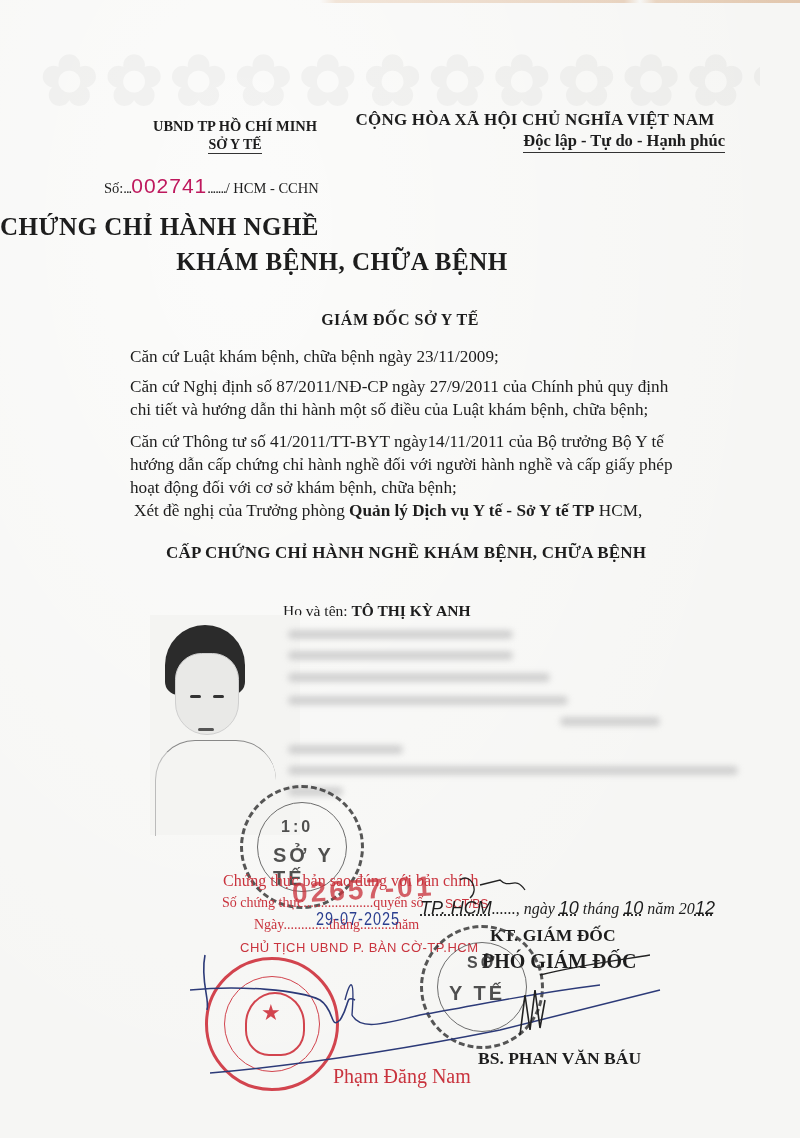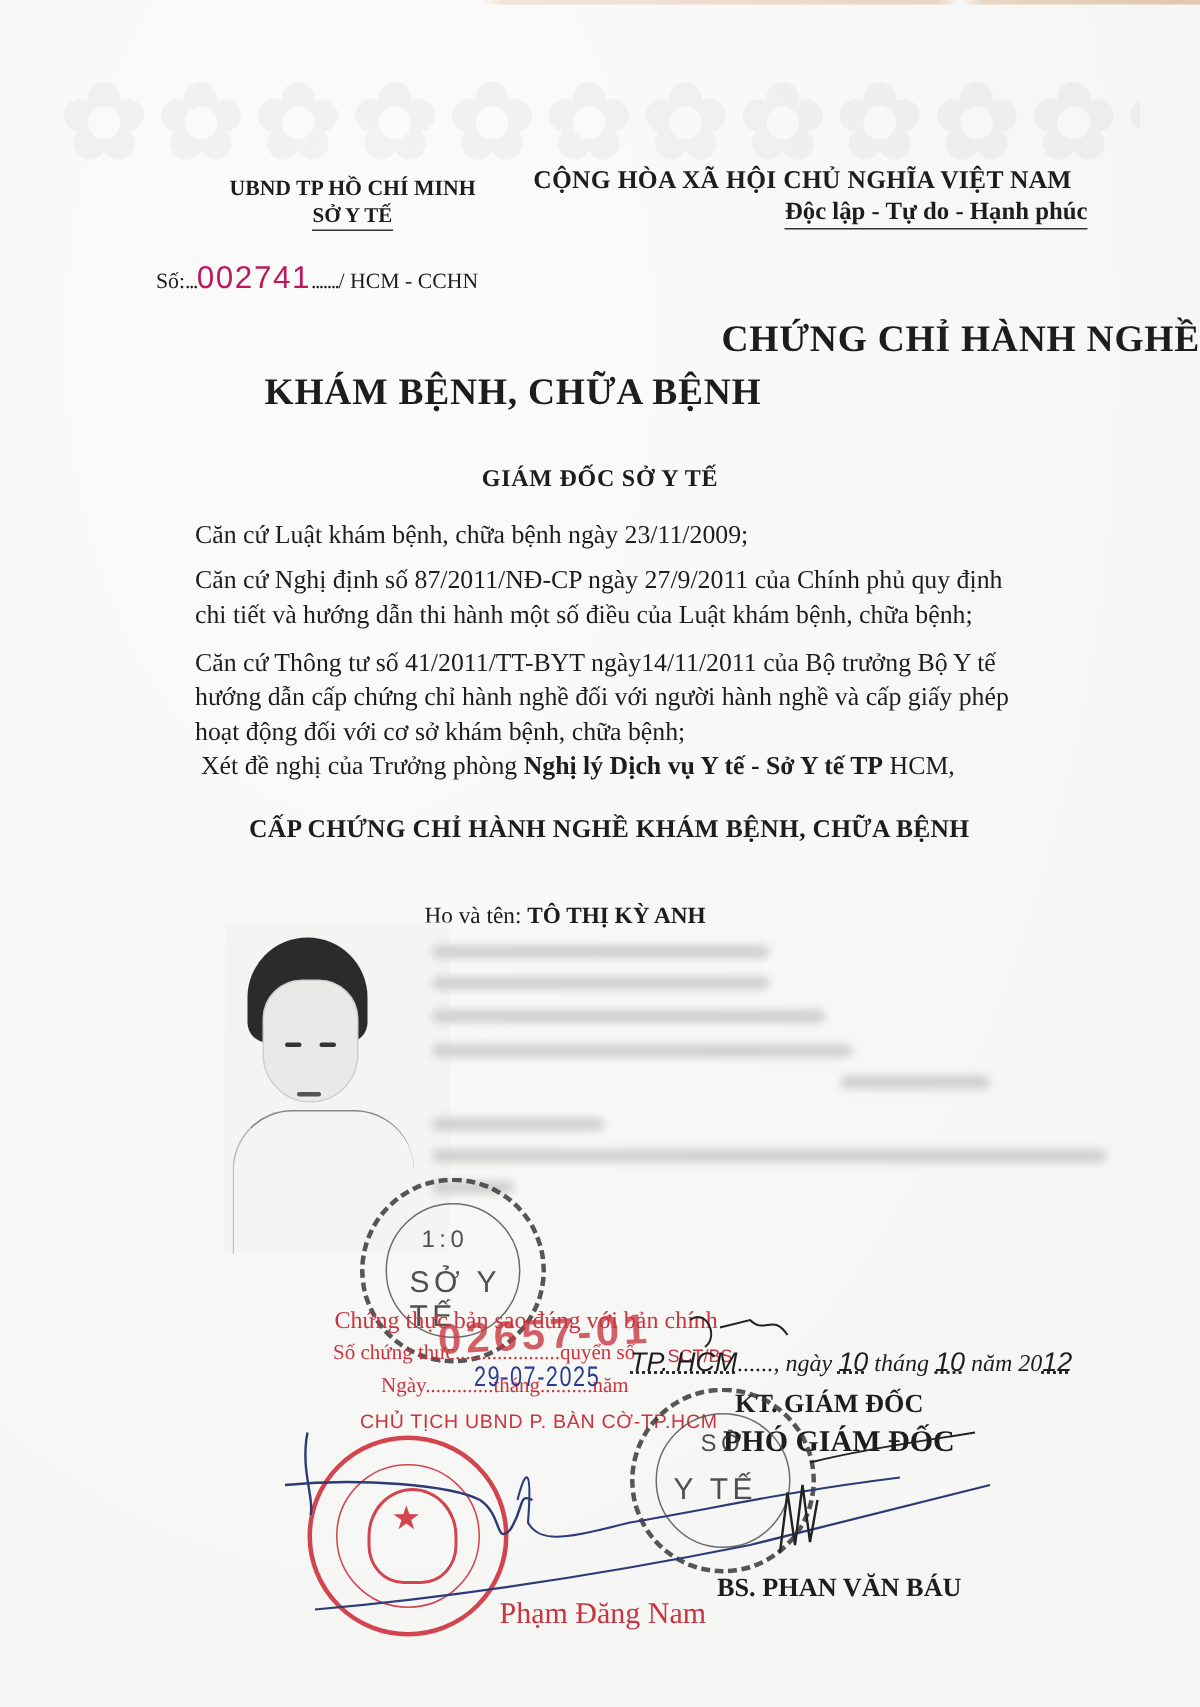--- a/index.html
+++ b/index.html
@@ -30,21 +30,21 @@
   .org-line2 span { border-bottom: 1px solid #333; padding-bottom: 1px; }
   .nation-line1 { left: 345px; top: 110px; width: 380px; text-align: center; font-size: 17px; font-weight: bold; letter-spacing: 0.2px; }
   .nation-line2 { left: 345px; top: 131px; width: 380px; text-align: right; font-size: 16.5px; font-weight: bold; }
   .nation-line2 span { border-bottom: 1px solid #333; padding-bottom: 2px; }
 
   .doc-number { left: 104px; top: 174px; font-size: 14.5px; white-space: nowrap; }
   .doc-number .label { font-size: 14.5px; }
   .doc-number .num { font-family: "Liberation Sans", sans-serif; font-size: 21px; letter-spacing: 1px; color: #be185d; }
   .doc-number .dots { letter-spacing: -1px; }
 
-  .title1 { left: 0; top: 213px; width: 800px; text-align: right; font-size: 25px; font-weight: bold; letter-spacing: 0.5px; }
+  .title1 { left: 0; top: 213px; width: 800px; text-align: left; font-size: 25px; font-weight: bold; letter-spacing: 0.5px; }
   .title2 { left: 0; top: 248px; width: 684px; text-align: center; font-size: 25px; font-weight: bold; letter-spacing: 0.5px; }
   .issuer { left: 0; top: 311px; width: 800px; text-align: center; font-size: 16px; font-weight: bold; letter-spacing: 0.5px; }
 
   .para { left: 130px; width: 610px; font-size: 17.2px; line-height: 23px; }
   .p1 { top: 345px; }
   .p2 { top: 375px; left: 130px; }
   .p2b { top: 398px; left: 130px; }
   .p3 { top: 430px; }
   .p3b { top: 453px; }
   .p3c { top: 476px; }
@@ -64,21 +64,21 @@
   .photo .face { position: absolute; left: 25px; top: 38px; width: 62px; height: 80px; background: #e9e9e7; border-radius: 28px 28px 34px 34px; border: 1px solid #cfcfcf; }
   .photo .eye { position: absolute; width: 11px; height: 3px; background: #333; border-radius: 2px; top: 80px; }
   .photo .mouth { position: absolute; left: 48px; top: 113px; width: 16px; height: 3px; background: #555; border-radius: 2px; }
   .photo .shirt { position: absolute; left: 5px; top: 125px; width: 120px; height: 95px; border-top: 1px solid #888; border-left: 1px solid #bbb; border-radius: 40px 40px 0 0; }
 
   .stamp {
     position: absolute; border-radius: 50%;
   }
   .stamp-soyte1 { left: 240px; top: 785px; width: 118px; height: 118px; border: 3px dashed #3a3a3a; opacity: 0.85; }
   .stamp-soyte1::after { content: ""; position: absolute; left: 14px; top: 14px; right: 14px; bottom: 14px; border: 1.5px solid #555; border-radius: 50%; }
-  .stamp-text { position: absolute; font-family: "Liberation Sans", sans-serif; font-weight: normal; color: #333; letter-spacing: 3px; }
+  .stamp-text { position: absolute; font-family: "Liberation Sans", sans-serif; font-weight: bold; color: #333; letter-spacing: 3px; }
 
   .stamp-soyte2 { left: 420px; top: 925px; width: 118px; height: 118px; border: 3px dashed #3a3a3a; opacity: 0.85; }
   .stamp-soyte2::after { content: ""; position: absolute; left: 14px; top: 14px; right: 14px; bottom: 14px; border: 1.5px solid #555; border-radius: 50%; }
 
   .stamp-red { left: 205px; top: 957px; width: 128px; height: 128px; border: 3px solid #d2444e; }
   .stamp-red::after { content: ""; position: absolute; left: 16px; top: 16px; right: 16px; bottom: 16px; border: 1.5px solid #d2444e; border-radius: 50%; }
   .emblem { position: absolute; left: 37px; top: 32px; width: 56px; height: 60px; border: 2px solid #d2444e; border-radius: 50% 50% 40% 40%; }
   .emblem-star { position: absolute; left: 53px; top: 40px; color: #d2444e; font-size: 22px; font-family: "DejaVu Sans", sans-serif; }
 
   .red { color: #c9343e; }
@@ -119,21 +119,21 @@
 <div class="abs title2">KHÁM BỆNH, CHỮA BỆNH</div>
 <div class="abs issuer">GIÁM ĐỐC SỞ Y TẾ</div>
 
 <div class="abs para p1">Căn cứ Luật khám bệnh, chữa bệnh ngày 23/11/2009;</div>
 <div class="abs para p2">Căn cứ Nghị định số 87/2011/NĐ-CP ngày 27/9/2011 của Chính phủ quy định</div>
 <div class="abs para p2b">chi tiết và hướng dẫn thi hành một số điều của Luật khám bệnh, chữa bệnh;</div>
 <div class="abs para p3">Căn cứ Thông tư số 41/2011/TT-BYT ngày14/11/2011 của Bộ trưởng Bộ Y tế</div>
 <div class="abs para p3b">hướng dẫn cấp chứng chỉ hành nghề đối với người hành nghề và cấp giấy phép</div>
 <div class="abs para p3c">hoạt động đối với cơ sở khám bệnh, chữa bệnh;</div>
 <div class="abs para p4">
-  <span>Xét đề nghị của Trưởng phòng </span><span class="bold">Nghị lý Dịch vụ Y tế - Sở Y tế TP</span><span> HCM,</span>
+  <span>Xét đề nghị của Trưởng phòng </span><span class="bold">Quản lý Dịch vụ Y tế - Sở Y tế TP</span><span> HCM,</span>
 </div>
 
 <div class="abs grant-title">CẤP CHỨNG CHỈ HÀNH NGHỀ KHÁM BỆNH, CHỮA BỆNH</div>
 
 <div class="abs name-row">
   <span>Họ và tên: </span><span class="val">TÔ THỊ KỲ  ANH</span>
 </div>
 
 <div class="abs photo">
   <div class="hair"></div>

